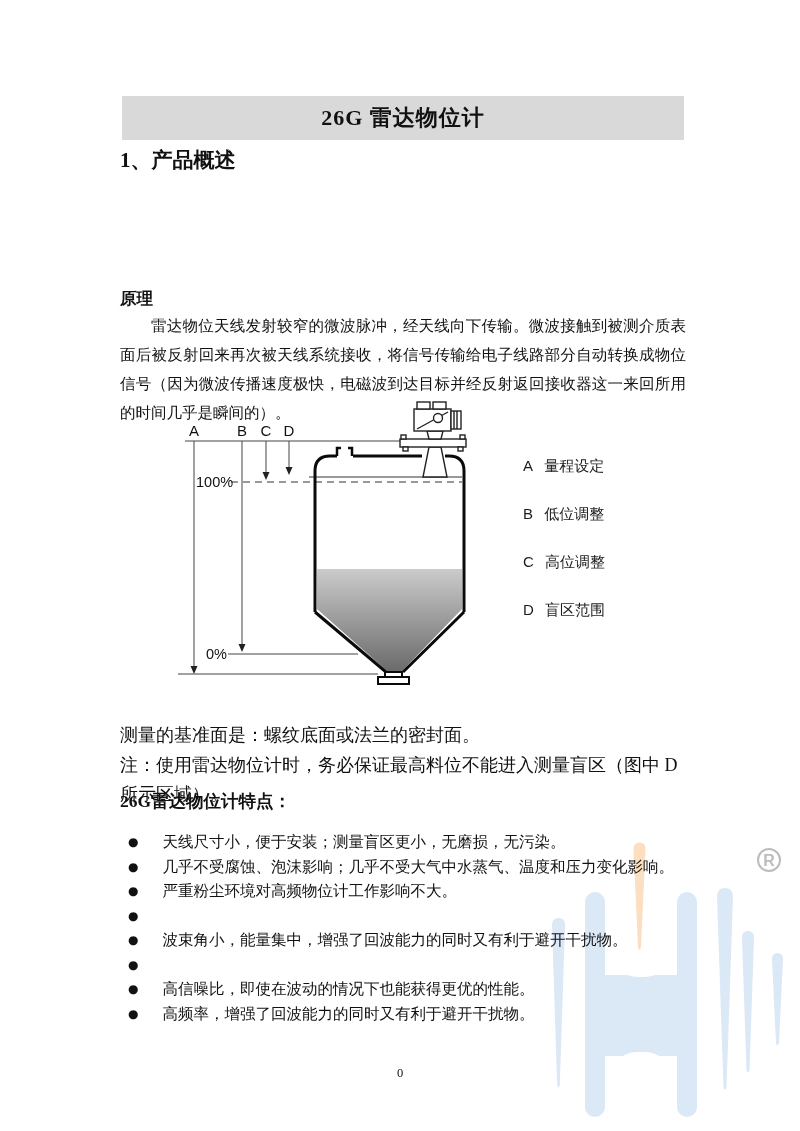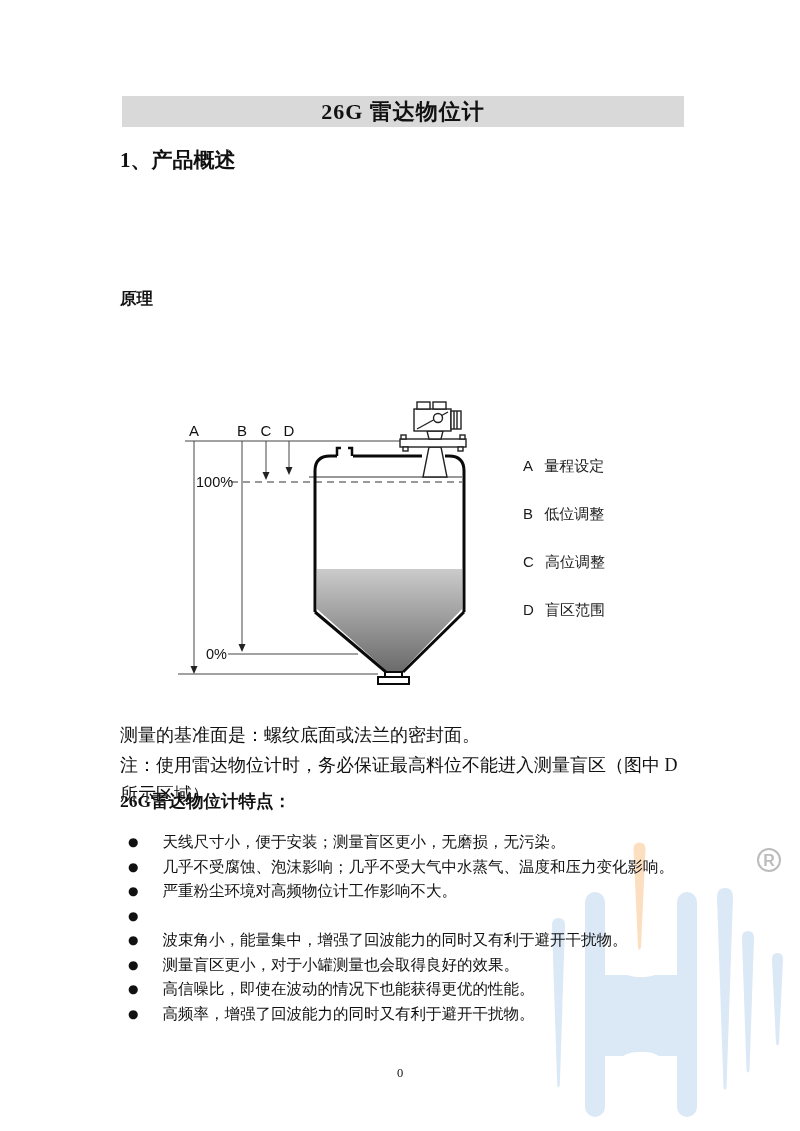--- a/index.html
+++ b/index.html
@@ -3,21 +3,21 @@
 <meta charset="utf-8">
 <style>
   * { margin:0; padding:0; box-sizing:border-box; }
   html,body { background:#ffffff; }
   .page {
     position:relative; width:800px; height:1131px; background:#fff;
     font-family:"Liberation Serif","DejaVu Serif",serif; color:#111; overflow:hidden;
   }
   .abs { position:absolute; }
   .title-bar {
-    left:122px; top:96px; width:562px; height:31px; background:#d9d9d9;
+    left:122px; top:96px; width:562px; height:44px; background:#d9d9d9;
     display:flex; align-items:center; justify-content:center;
   }
   .title-bar h1 { font-size:22px; font-weight:bold; letter-spacing:1px; }
   .h-sec { left:120px; top:146px; font-size:21px; font-weight:bold; }
   .para { left:120px; width:566px; font-size:15.5px; line-height:29px;
           text-align:justify; text-indent:2em; }
   .p1 { top:197px; }
   .h-sub { left:120px; top:288px; font-size:16.5px; font-weight:bold; }
   .p2 { top:311px; }
   .diagram-svg { left:168px; top:392px; }
@@ -71,20 +71,21 @@
 
   <div class="content-layer">
 
     <div class="abs title-bar">
       <h1>26G 雷达物位计</h1>
     </div>
 
     <div class="abs h-sec">1、产品概述</div>
 
     <div class="abs h-sub">原理</div>
+    <p class="abs para p2">雷达物位天线发射较窄的微波脉冲，经天线向下传输。微波接触到被测介质表面后被反射回来再次被天线系统接收，将信号传输给电子线路部分自动转换成物位信号（因为微波传播速度极快，电磁波到达目标并经反射返回接收器这一来回所用的时间几乎是瞬间的）。</p>
 
     <svg class="abs diagram-svg" width="348" height="302" viewBox="168 392 348 302" font-family="Liberation Sans, DejaVu Sans, sans-serif">
       <defs>
         <linearGradient id="fillGrad" x1="0" y1="0" x2="0" y2="1">
           <stop offset="0" stop-color="#cbcbcb"></stop>
           <stop offset="1" stop-color="#6b6b6b"></stop>
         </linearGradient>
       </defs>
 
       <polygon points="317,569 462,569 462,609 402,671 387,671 317,609" fill="url(#fillGrad)"></polygon>
@@ -189,21 +190,20 @@
       </li>
       <li>
         <span class="blt">●</span>
       </li>
       <li>
         <span class="blt">●</span>
         <span>波束角小，能量集中，增强了回波能力的同时又有利于避开干扰物。</span>
       </li>
       <li>
         <span class="blt">●</span>
-        <span>测量盲区更小，对于小罐测量也会取得良好的效果。</span>
       </li>
       <li>
         <span class="blt">●</span>
         <span>高信噪比，即使在波动的情况下也能获得更优的性能。</span>
       </li>
       <li>
         <span class="blt">●</span>
         <span>高频率，增强了回波能力的同时又有利于避开干扰物。</span>
       </li>
     </ul>

